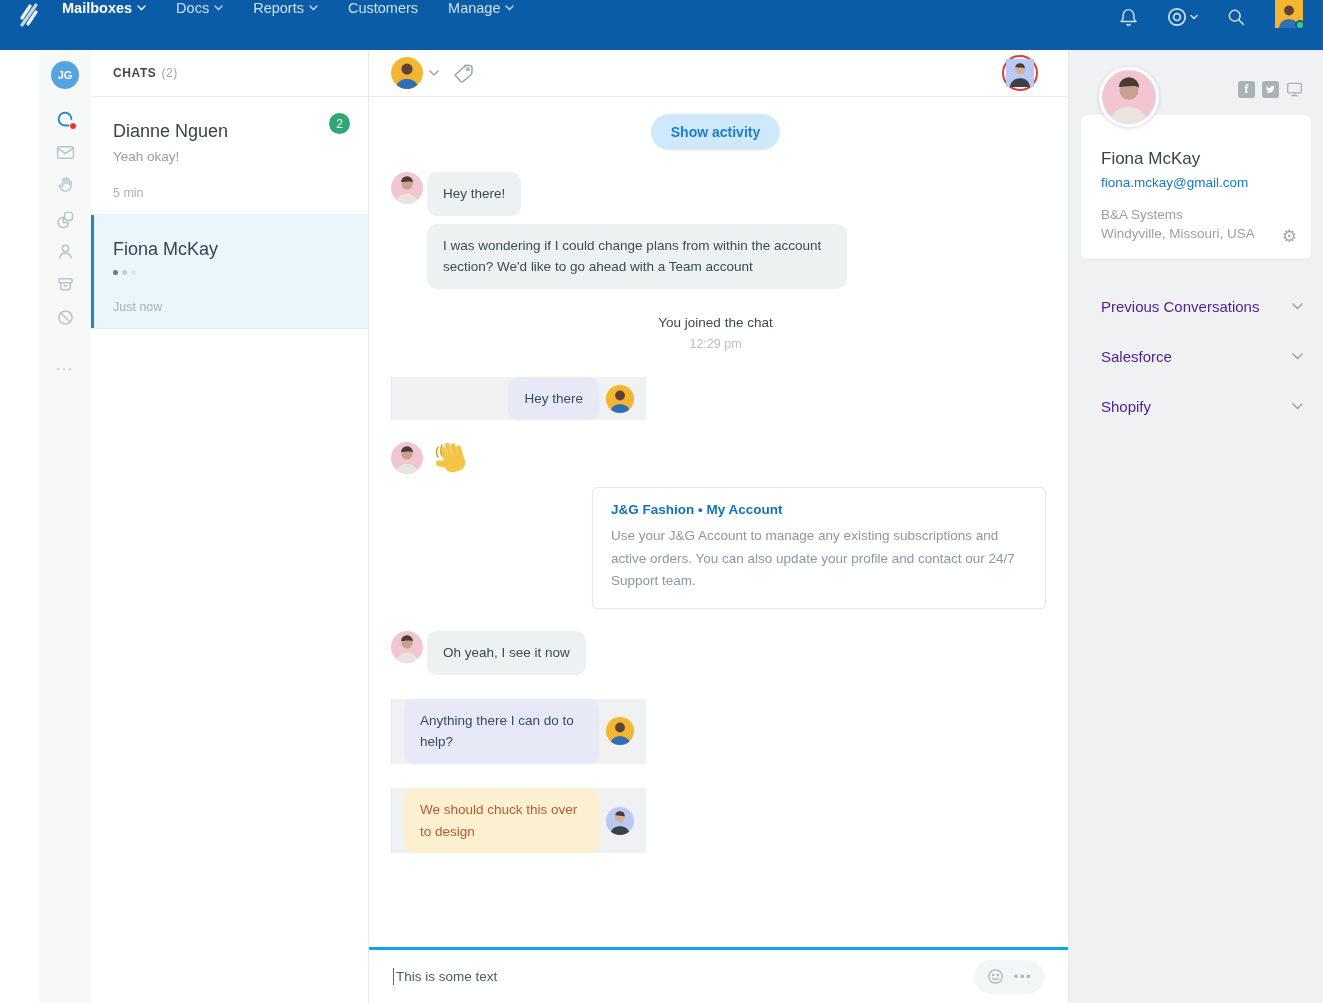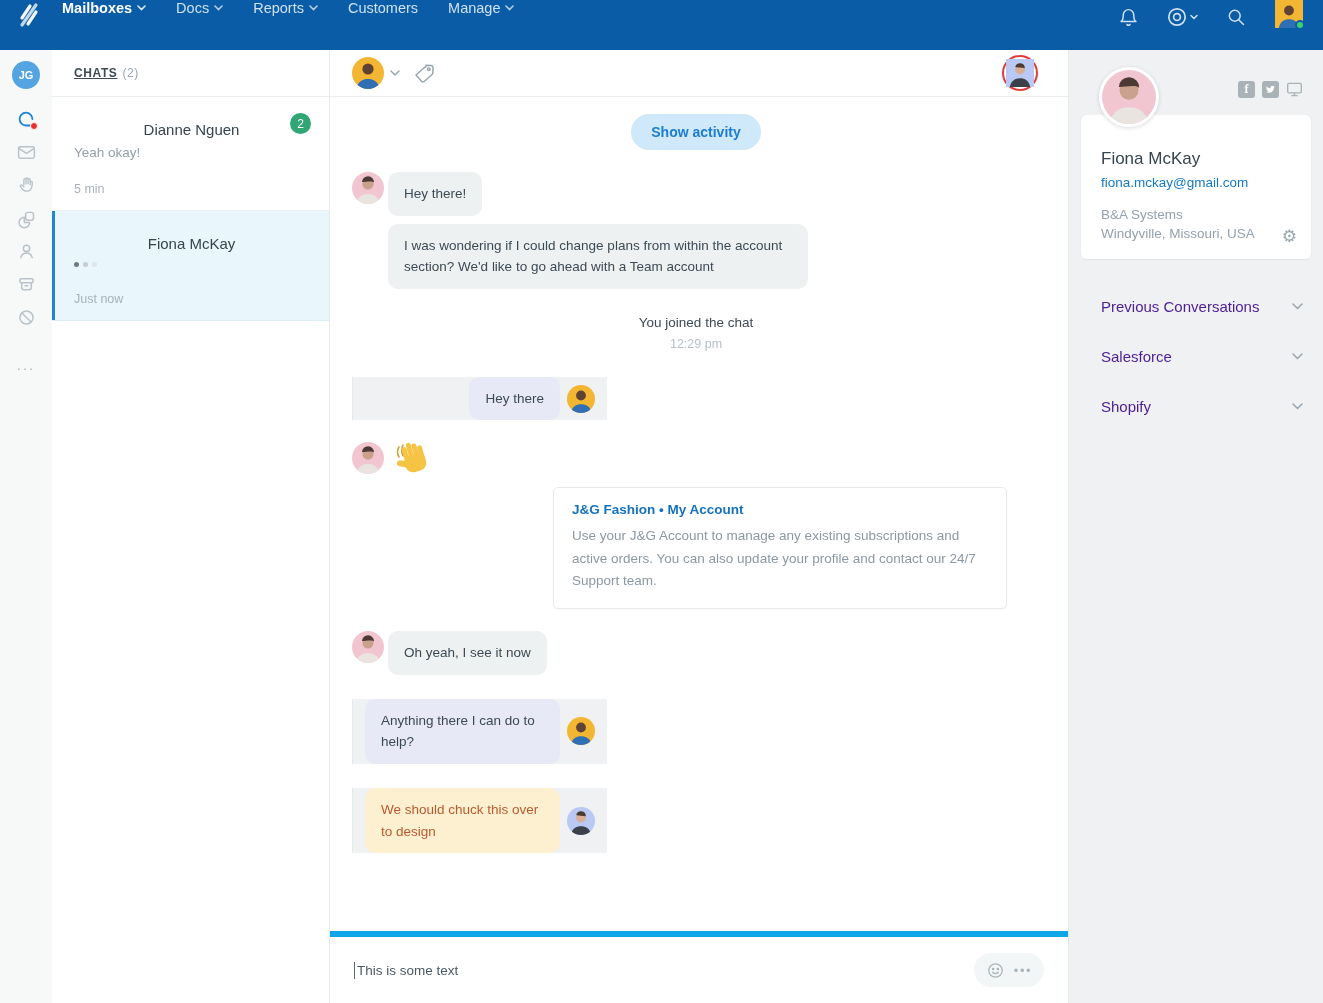--- a/index.html
+++ b/index.html
@@ -12,37 +12,37 @@
   .logo { width:30px; height:30px; display:flex; align-items:center; justify-content:center; margin-right:18px; }
   .nav-item { display:flex; align-items:center; gap:5px; color:#cfe1f1; font-size:14.5px; margin-right:30px; cursor:pointer; }
   .nav-item.active { color:#fff; font-weight:bold; }
   .nav-item svg { opacity:.85; }
   .topnav .spacer { flex:1; }
   .nav-icon { width:34px; height:34px; display:flex; align-items:center; justify-content:center; color:#cfe1f1; margin-left:20px; cursor:pointer; }
   .nav-avatar { position:relative; width:28px; height:28px; border-radius:50%; margin-left:22px; cursor:pointer; }
   .status-dot { position:absolute; right:-2px; bottom:-2px; width:10px; height:10px; border-radius:50%; background:#3fcf6e; border:2px solid #0a5ca6; }
 
   
-  .cols { flex:1; display:flex; min-height:0; }
+  .cols { flex:1; display:flex; min-height:0;padding-left:39px; }
 
   
   .rail { width:52px; background:#f7f9f9; display:flex; flex-direction:column; align-items:center; padding-top:11px; flex:none; }
   .rail-avatar { width:28px; height:28px; border-radius:50%; background:#55a4e2; color:#fff; font-size:11px; font-weight:bold; display:flex; align-items:center; justify-content:center; margin-bottom:14px; cursor:pointer; }
   .rail-icon { width:34px; height:33px; display:flex; align-items:center; justify-content:center; color:#b9c3c9; cursor:pointer; position:relative; }
   .rail-icon.active { color:#1c84d3; }
   .rail-icon .reddot { position:absolute; right:5px; bottom:6px; width:8px; height:8px; border-radius:50%; background:#e8312e; border:1.5px solid #f7f9f9; }
   .rail-more { margin-top:22px; color:#aeb8bf; font-size:15px; letter-spacing:2px; cursor:pointer; }
 
   
   .chatlist { width:278px; border-right:1px solid #e6eaea; display:flex; flex-direction:column; flex:none; background:#fff; }
   .chatlist-header { height:47px; flex:none; display:flex; align-items:center; padding-left:22px; border-bottom:1px solid #e9edee; }
-  .chatlist-header .t1 { font-size:12px; font-weight:bold; letter-spacing:.6px; color:#3d4b55;text-decoration:underline; }
+  .chatlist-header .t1 { font-size:12px; font-weight:bold; letter-spacing:.6px; color:#3d4b55; }
   .chatlist-header .t2 { font-size:12px; color:#9aa6af; margin-left:5px; letter-spacing:.6px; }
   .chat-item { position:relative; padding:24px 20px 14px 22px; border-bottom:1px solid #edf0f1; cursor:pointer; }
-  .chat-item .name { font-size:15px; font-weight:500; color:#36454e;text-align:center; }
+  .chat-item .name { font-size:18px; font-weight:500; color:#36454e; }
   .chat-item .preview { font-size:13.5px; color:#93a0aa; margin-top:7px; }
   .chat-item .time { font-size:12.5px; color:#a7b2bb; margin-top:22px; }
   .chat-item .badge { position:absolute; top:16px; right:18px; width:21px; height:21px; border-radius:50%; background:#2fa674; color:#fff; font-size:12px; display:flex; align-items:center; justify-content:center; }
   .chat-item.selected { background:#e9f6fc; border-bottom:1px solid #dcedf5; }
   .chat-item.selected::before { content:""; position:absolute; left:0; top:0; bottom:0; width:3px; background:#1d87d1; }
   .tdots { display:flex; gap:4px; margin-top:10px; align-items:center; }
   .tdots i { width:5px; height:5px; border-radius:50%; display:block; }
 
   
   .main { flex:1; display:flex; flex-direction:column; min-width:0; background:#fff; }
@@ -74,21 +74,21 @@
   .bubble.note { background:#fcf0d1; color:#b95a2e; margin-right:7px; }
   .bubble.wide { max-width:420px; }
 
   .mcard { margin-left:201px; margin-top:5px; width:454px; background:#fff; border:1px solid #e6eaea; border-radius:5px; padding:14px 18px 16px 18px; box-shadow:0 1px 2px rgba(0,0,0,.03); }
   .mcard .ctitle { color:#1472bd; font-size:13.5px; font-weight:bold; cursor:pointer; }
   .mcard .cbody { color:#8b98a3; font-size:13.5px; line-height:1.65; margin-top:8px; }
 
   .wave { width:44px; height:44px; margin-left:8px; margin-top:-4px; }
 
   
-  .composer { flex:none; height:72px; border-top:6px solid #0ea5e9; display:flex; align-items:center; padding:0 24px; }
+  .composer { flex:none; height:56px; border-top:3px solid #0ea5e9; display:flex; align-items:center; padding:0 24px; }
   .caret { width:1px; height:17px; background:#5a6b77; margin-right:2px; }
   .composer-text { font-size:13.5px; color:#4a5a66; }
   .composer .cspacer { flex:1; }
   .composer-actions { background:#f3f6f6; border-radius:17px; height:34px; display:flex; align-items:center; padding:0 12px; gap:9px; color:#aab5bc; }
   .composer-actions .ic { cursor:pointer; display:flex; align-items:center; }
   .cdots { font-size:13px; letter-spacing:1.5px; color:#aab5bc; }
 
   
   .right { width:255px; flex:none; background:#eff1f2; border-left:1px solid #e4e8e9; padding:0 12px; }
   .profile-wrap { position:relative; padding-top:65px; }

